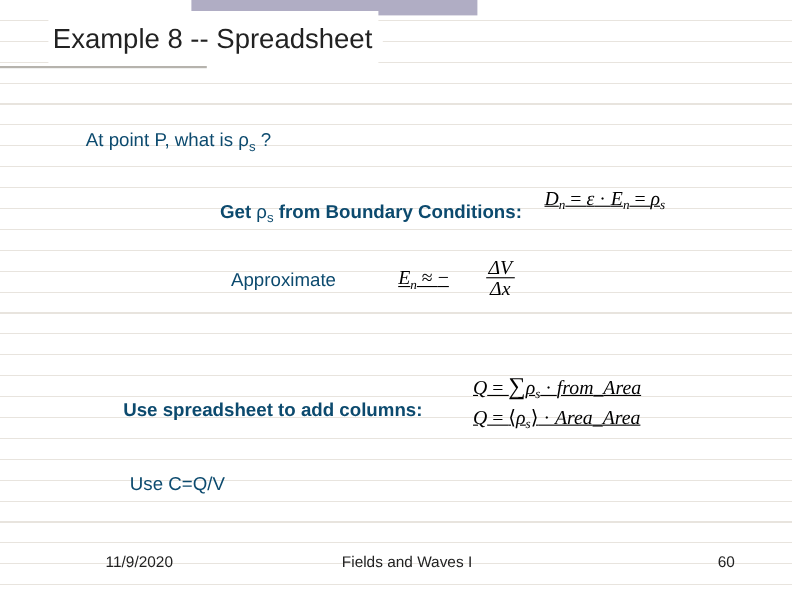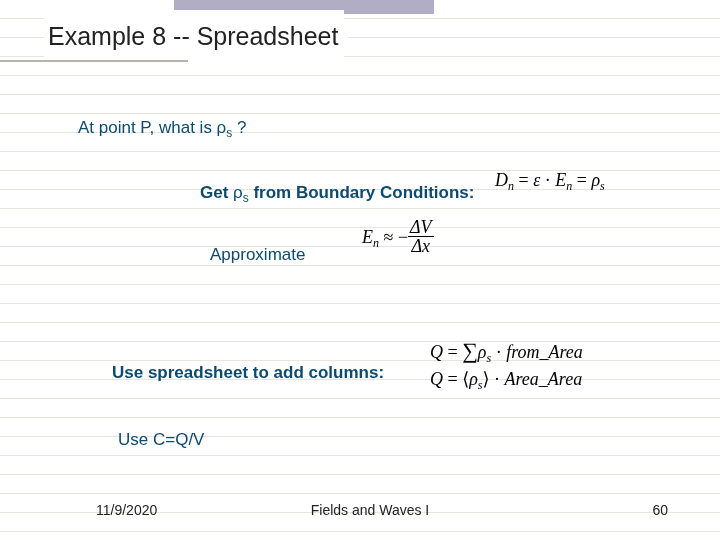--- a/index.html
+++ b/index.html
@@ -45,23 +45,23 @@
   .eq {
     font-family: 'Times New Roman', Times, serif;
     font-style: italic; color: #000;
   }
   .eq-sub { font-size: 12px; font-style: italic; position: relative; top: 4px; }
   .eq-op { font-style: normal; }
   .frac {
     display: inline-block; text-align: center; vertical-align: middle;
     font-style: normal; position: relative; top: -2px;
   }
-  .frac > span { display: block; font-style: italic; line-height: 1; padding: 0 2px;}
+  .frac > span { display: block; font-style: italic; line-height: 1; padding: 0 2px; margin-left: 34px;}
   .frac .num { border-bottom: 1px solid #000; }
-  .eq-wrap { position: absolute; z-index: 2; font-size: 18px; }
+  .eq-wrap { position: absolute; z-index: 2; font-size: 18px; text-decoration: underline; }
 
   .footer { position: absolute; bottom: 22px; font-size: 14px; color: #222; z-index: 2; margin-left: 44px;}
   .footer.left { left: 52px; }
   .footer.center { left: 0; width: 652px; text-align: center; }
   .footer.right { right: 52px; }
 </style>
 </head>
 <body>
 
 <div class="lined-bg"></div>
@@ -82,21 +82,21 @@
 </div>
 
 <div class="eq-wrap eq" style="top:170px; left:495px;">
   <span>D</span><span class="eq-sub">n</span><span class="eq-op"> = </span><span>ε</span><span class="eq-op"> · </span><span>E</span><span class="eq-sub">n</span><span class="eq-op"> = </span><span>ρ</span><span class="eq-sub">s</span>
 </div>
 
 <div class="body-text" style="top:245px; left:210px;">
   <span>Approximate</span>
 </div>
 
-<div class="eq-wrap eq" style="top:220px; left:362px;">
+<div class="eq-wrap eq" style="top:236px; left:362px;">
   <span>E</span><span class="eq-sub">n</span><span class="eq-op"> ≈ </span><span class="eq-op">−</span><span class="frac"><span class="num">ΔV</span><span>Δx</span></span>
 </div>
 
 <div class="body-text bold" style="top:352px; left:112px;">
   <span>Use spreadsheet to add columns:</span>
 </div>
 
 <div class="eq-wrap eq" style="top:338px; left:430px;">
   <span>Q</span><span class="eq-op"> = </span><span class="eq-op" style="font-size:22px">∑</span><span>ρ</span><span class="eq-sub">s</span><span class="eq-op"> · </span><span>from</span><span class="eq-op">_</span><span>Area</span>
 </div>

